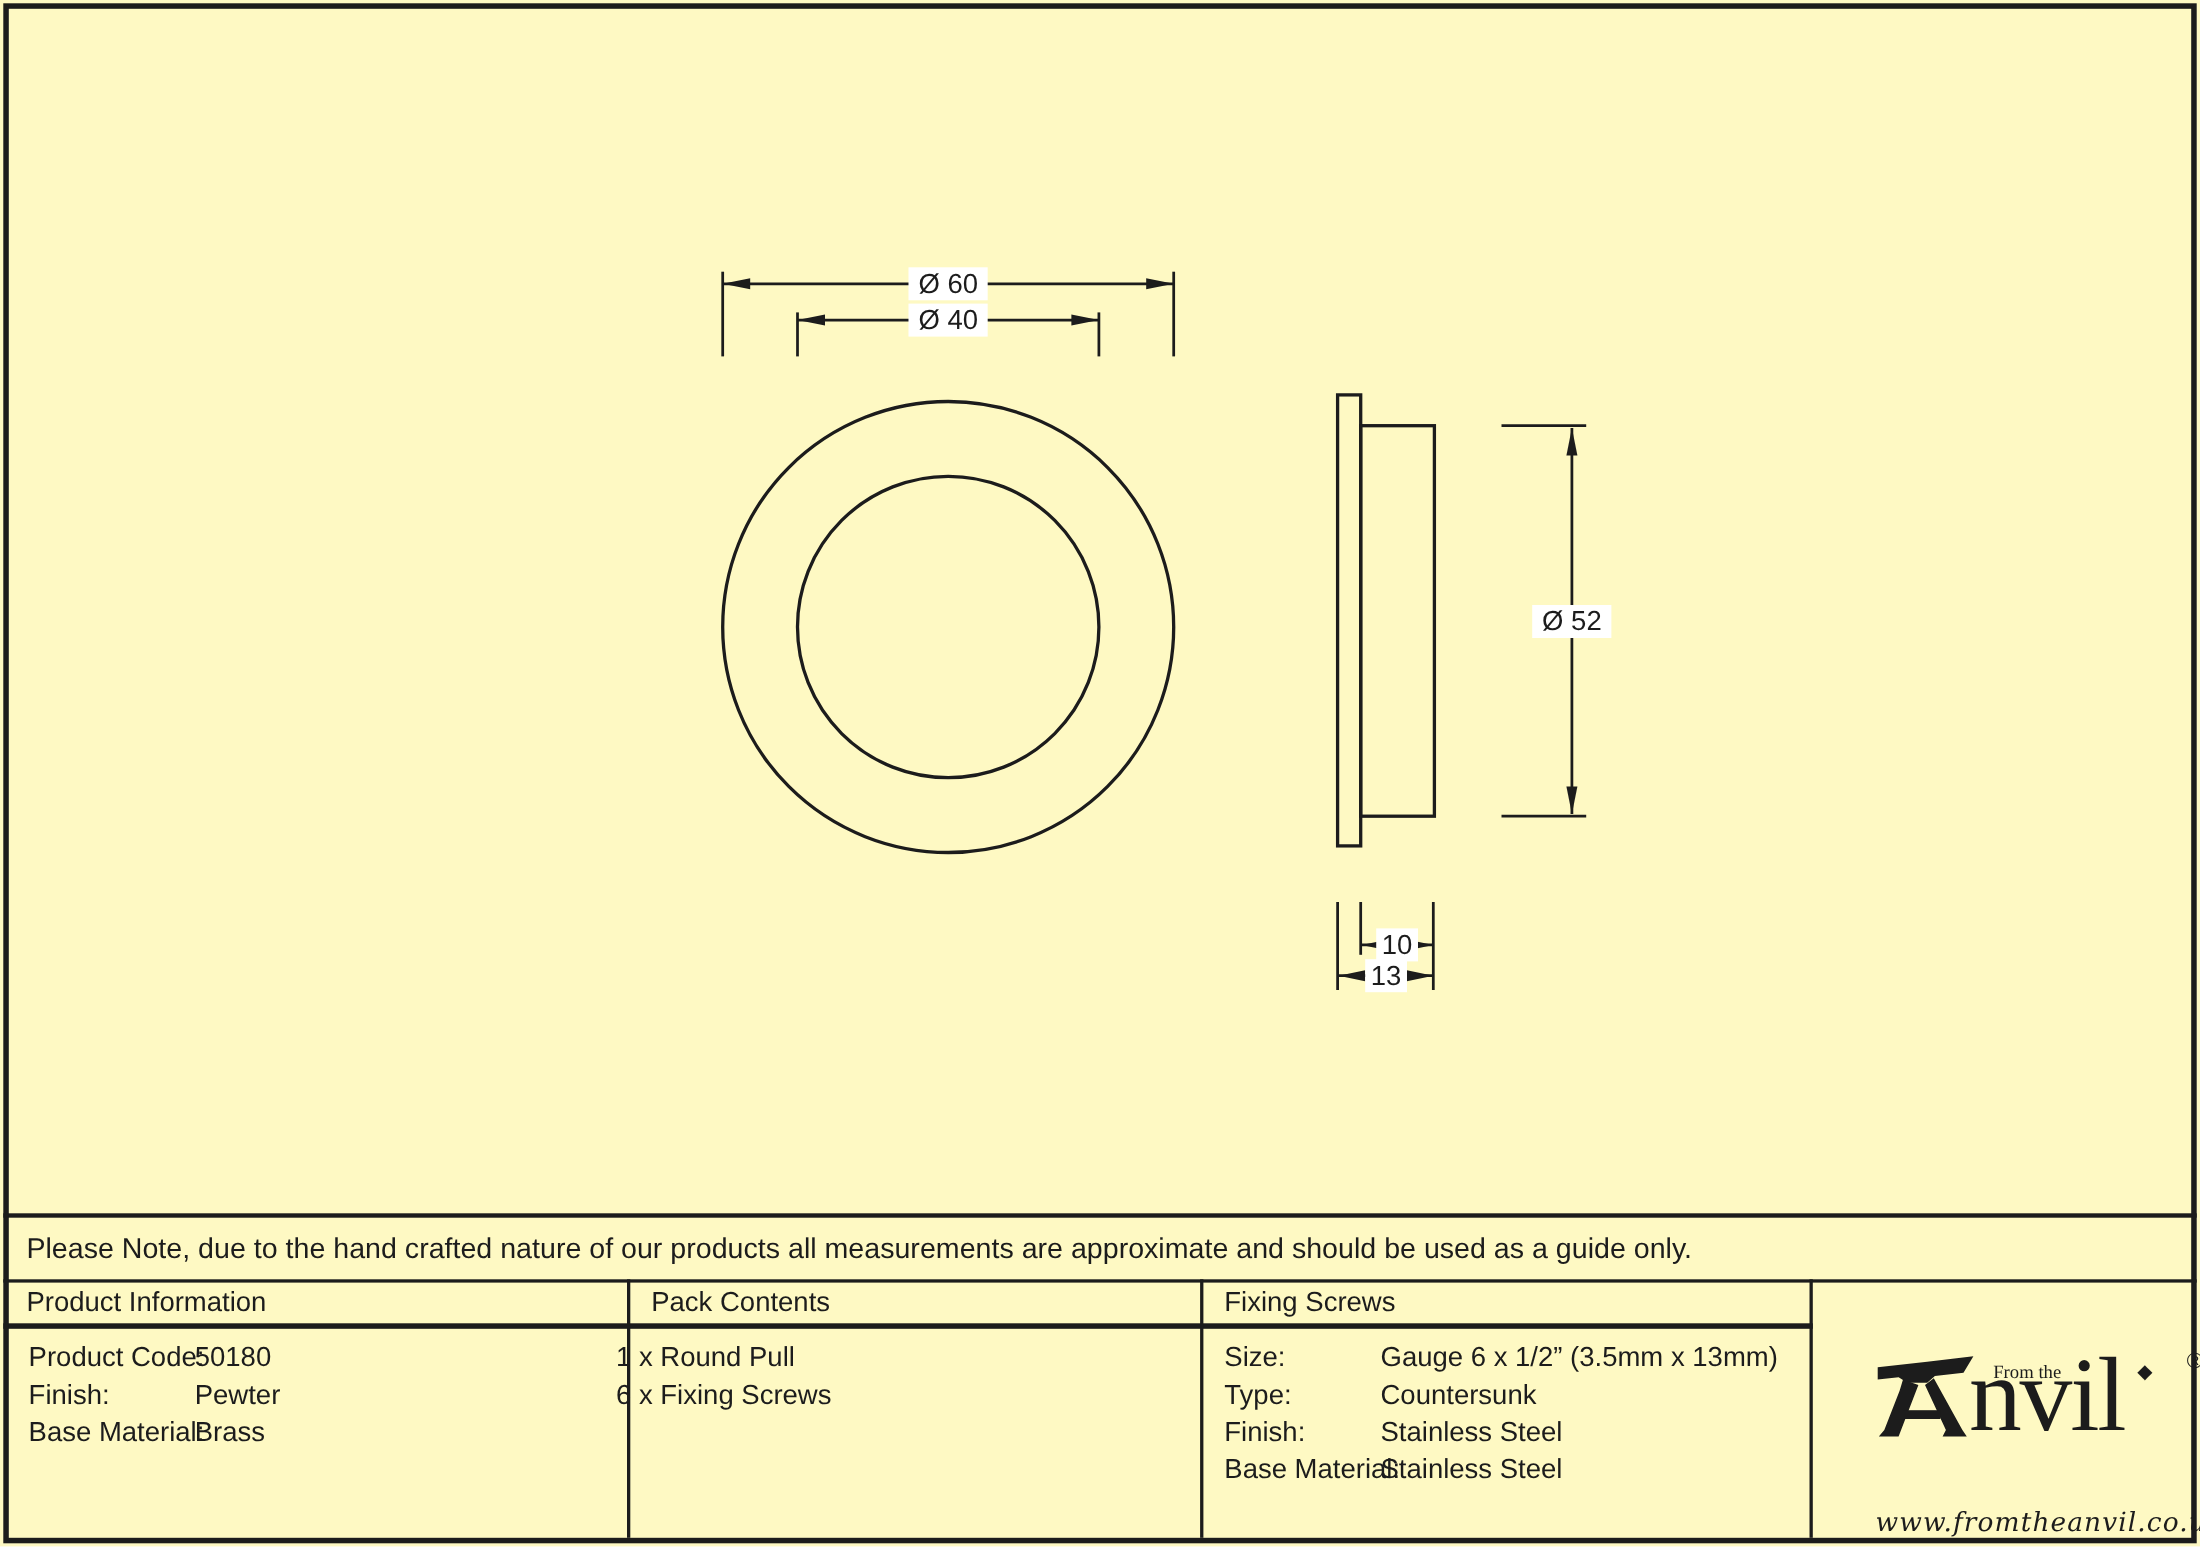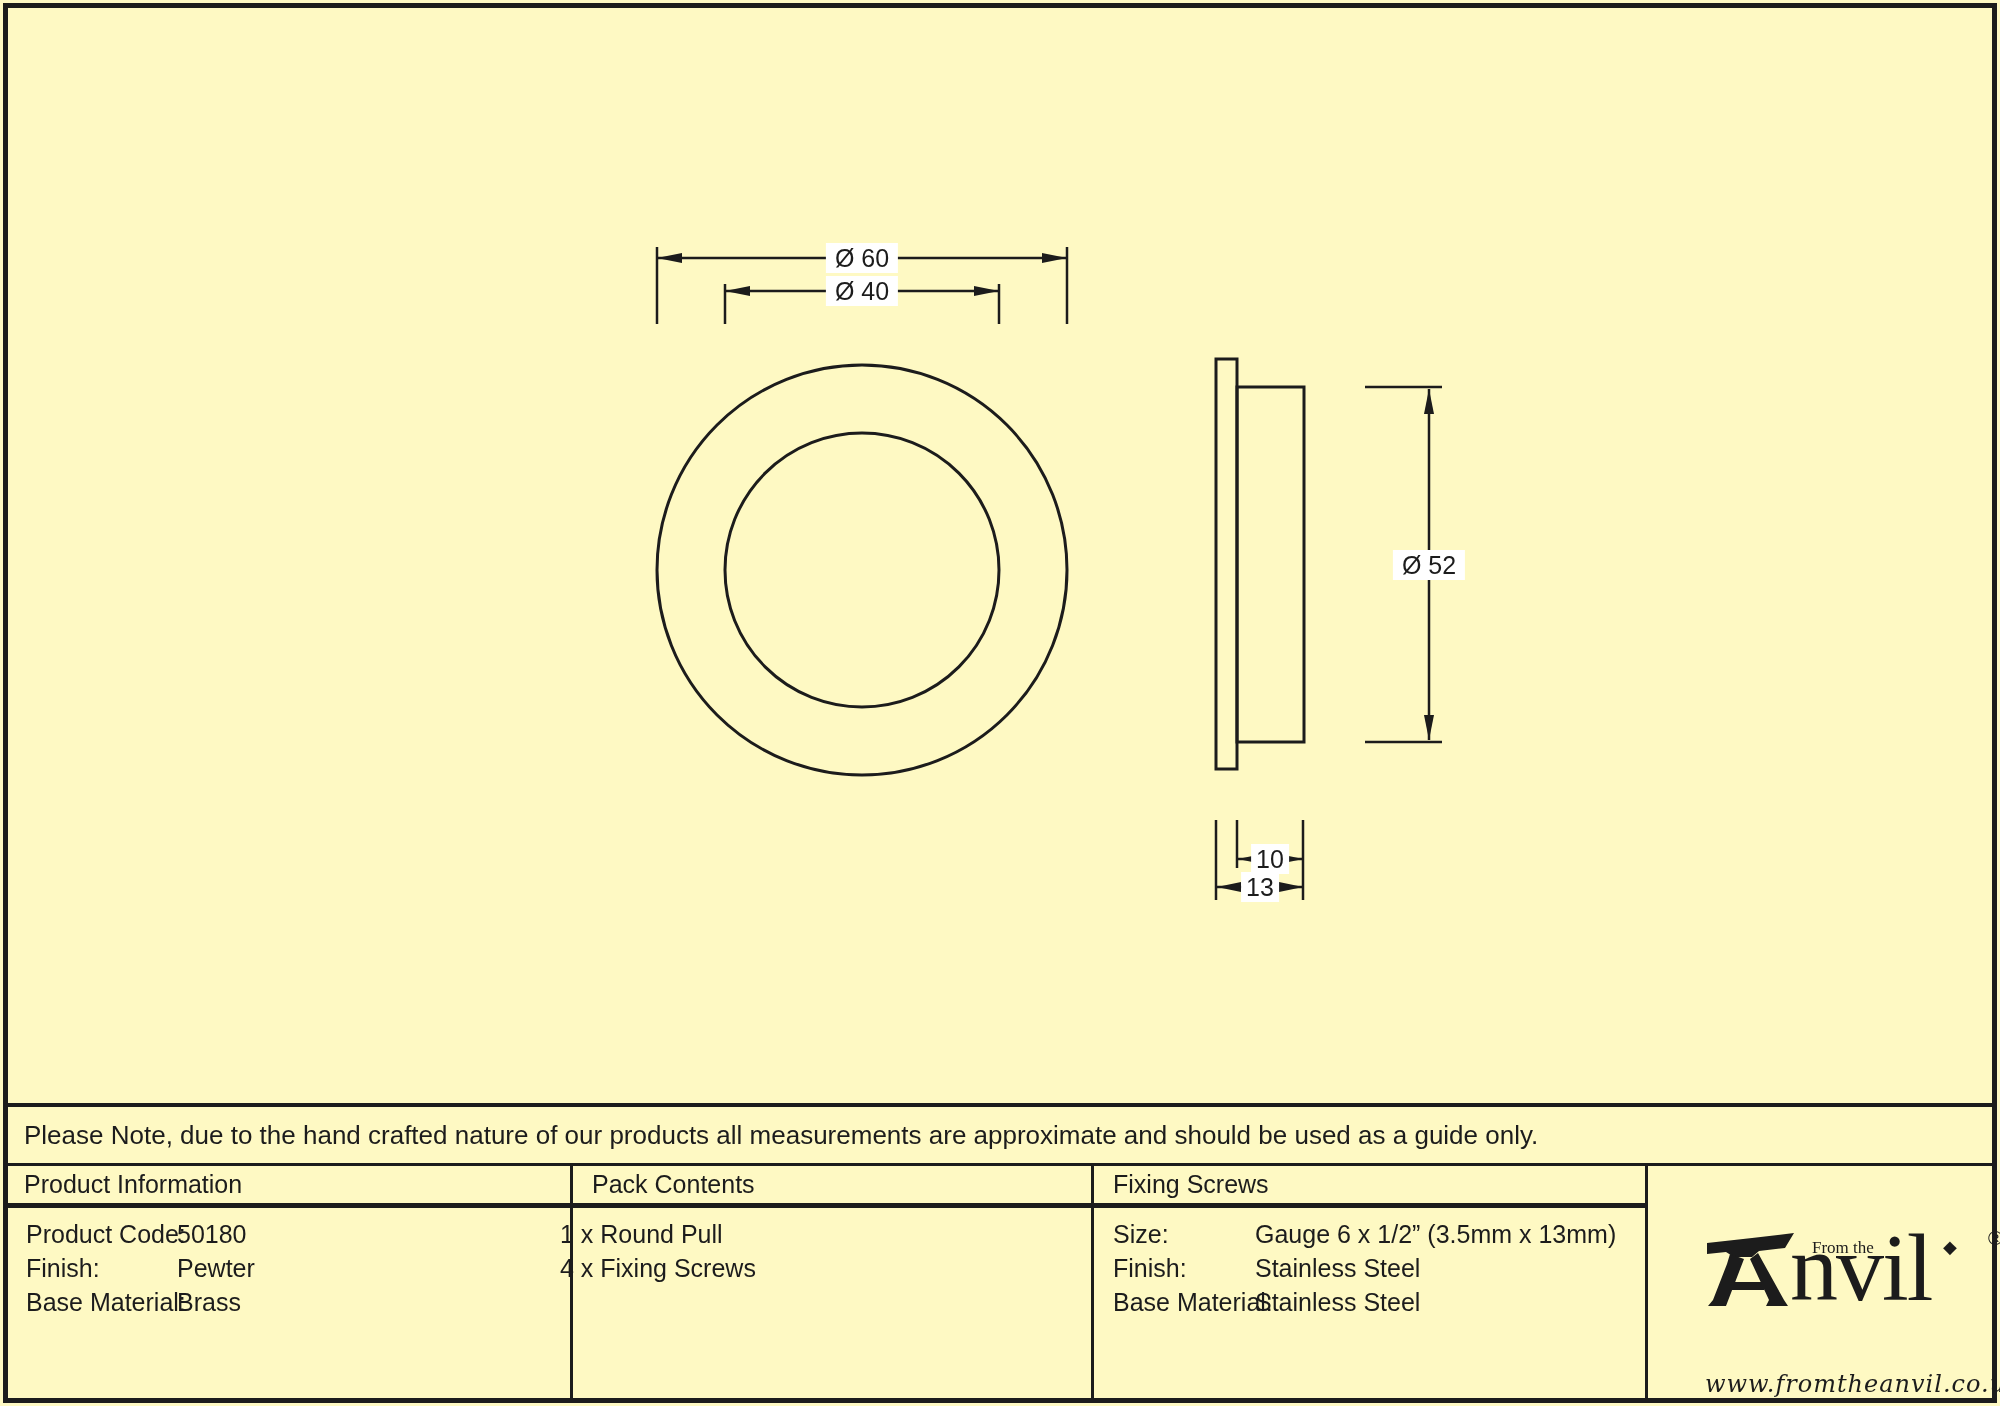--- a/index.html
+++ b/index.html
@@ -192,28 +192,32 @@
       <span>Base Material:</span>
       <span class="val">Brass</span>
     </div>
   </div>
 
   <div class="abs cell-rows" id="cell-pack">
     <div class="row">
       <span>1 x Round Pull</span>
     </div>
     <div class="row">
-      <span>4 x Fixing Screws</span>
+      <span>6 x Fixing Screws</span>
     </div>
   </div>
 
   <div class="abs cell-rows" id="cell-screws">
     <div class="row">
       <span>Size:</span>
       <span class="val">Gauge 6 x 1/2” (3.5mm x 13mm)</span>
+    </div>
+    <div class="row">
+      <span>Type:</span>
+      <span class="val">Countersunk</span>
     </div>
     <div class="row">
       <span>Finish:</span>
       <span class="val">Stainless Steel</span>
     </div>
     <div class="row">
       <span>Base Material:</span>
       <span class="val">Stainless Steel</span>
     </div>
   </div>

